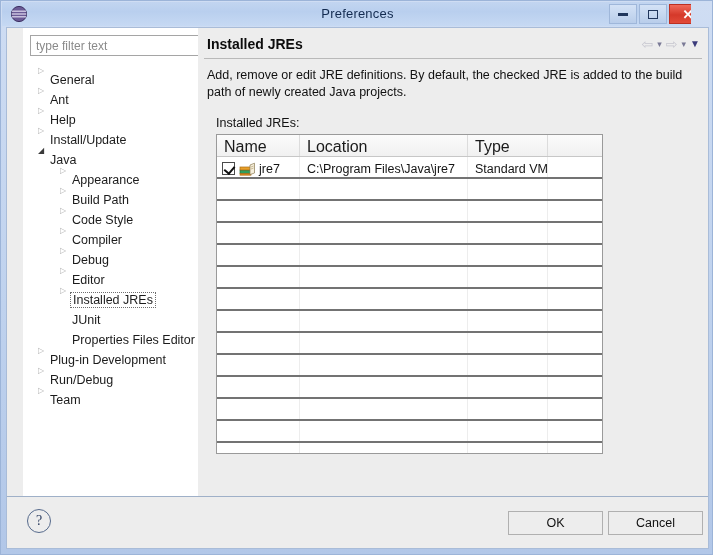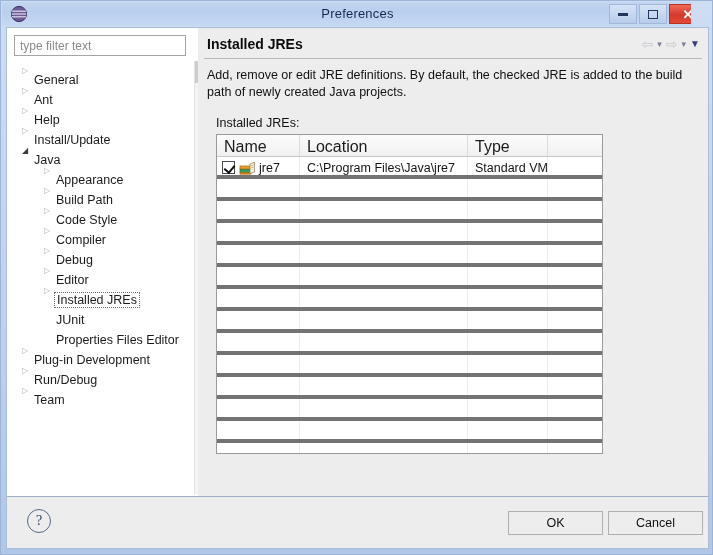--- a/index.html
+++ b/index.html
@@ -68,21 +68,21 @@
     position: absolute;
     left: 5px; top: 26px;
     width: 703px; height: 522px;
     background: #ededed;
     border: 1px solid #a9bcd8;
   }
 
   
   #sidebar {
     position: absolute;
-    left: 0px; top: 0px;
+    left: 16px; top: 0px;
     width: 196px; height: 468px;
     background: #ffffff;
     border-right: 1px solid #9fb0c8;
   }
   #filter-wrap {
     position: absolute; left: 7px; top: 7px;
     width: 172px; height: 21px;
   }
   #filter-input {
     width: 172px; height: 21px;
@@ -198,21 +198,21 @@
     overflow: hidden;
     white-space: nowrap;
   }
   .th:last-child { border-right: none; }
   #c0 { width: 83px; }
   #c1 { width: 168px; }
   #c2 { width: 80px; }
   #c3 { width: 55px; }
 
   #tbody { position: absolute; left: 0; top: 22px; width: 387px; }
-  .trow { display: flex; height: 22px; border-bottom: 4px solid #737373; }
+  .trow { display: flex; height: 22px; border-bottom: 2px solid #737373; }
   .td {
     font-size: 12.5px; color: #141414;
     padding: 3px 0 0 7px;
     border-right: 1px solid #ededed;
     overflow: hidden; white-space: nowrap;
     display: flex; align-items: center;
   }
   .td:last-child { border-right: none; }
   .td.d0 { width: 83px; padding-left: 5px; }
   .td.d1 { width: 168px; }

